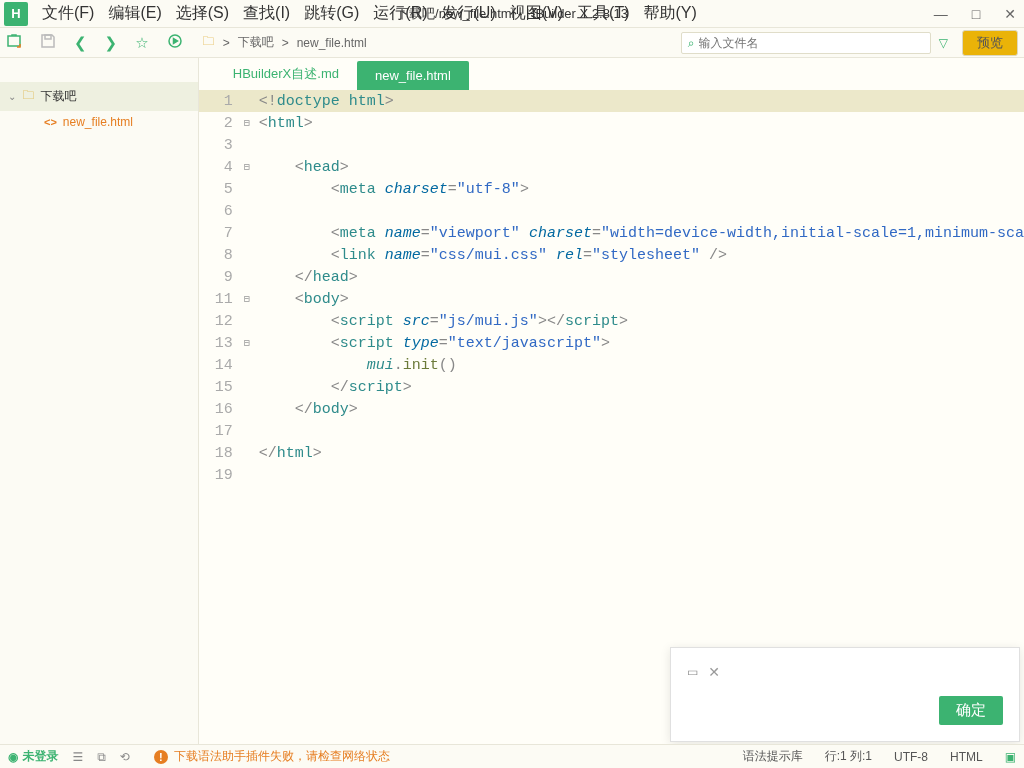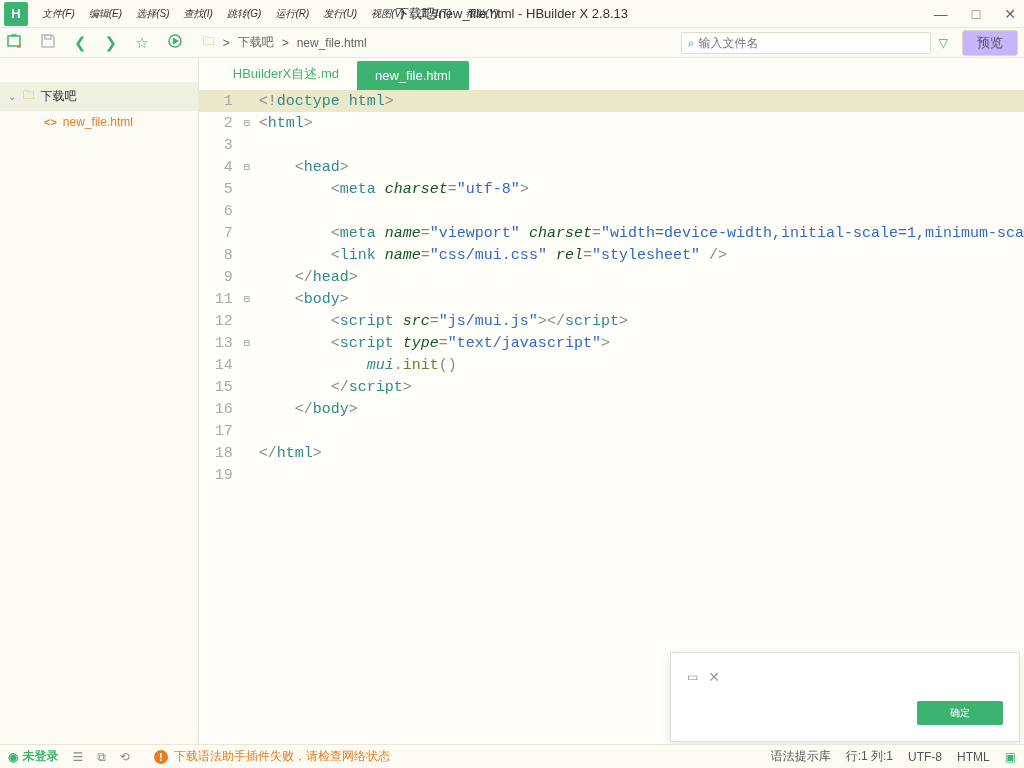--- a/index.html
+++ b/index.html
@@ -1,35 +1,35 @@
 <!DOCTYPE html>
 <html><head>
 <meta charset="utf-8">
 <style>
 * { margin:0; padding:0; box-sizing:border-box; }
 body { font-family:"Microsoft YaHei",Arial,sans-serif; font-size:12px; color:#333; background:#fffef8; width:1024px; height:768px; overflow:hidden; position:relative; }
 .titlebar { height:28px; background:#fcfbf4; display:flex; align-items:center; border-bottom:1px solid #e8e6d9; }
 .logo { width:24px; height:24px; background:#3cb371; color:#fff; font-weight:bold; display:flex; align-items:center; justify-content:center; margin:0 4px; border-radius:2px; font-size:13px; }
 .menu { display:flex; gap:2px; margin-left:4px; }
-.menu span { padding:4px 6px; cursor:pointer; font-size:10px;font-style:italic; }
+.menu span { padding:4px 6px; cursor:pointer; font-size:16px; }
 .title-center { position:absolute; left:50%; transform:translateX(-50%); font-size:13px; color:#333; }
 .win-controls { position:absolute; right:8px; display:flex; gap:24px; align-items:center; color:#666; }
 .win-controls span { cursor:pointer; font-size:14px; }
 
 .toolbar { height:30px; background:#fcfbf4; display:flex; align-items:center; border-bottom:1px solid #e8e6d9; padding:0 6px; }
 .tb-left { display:flex; align-items:center; gap:18px; }
 .tb-left span { color:#3cb371; cursor:pointer; font-size:15px; }
 .tb-ic { display:inline-block; width:16px; height:16px; }
 .breadcrumb { display:flex; align-items:center; margin-left:20px; color:#666; gap:8px; }
 .breadcrumb .folder-ic { color:#daa520; }
 .tb-right { margin-left:auto; display:flex; align-items:center; gap:8px; }
 .search-wrap { display:flex; align-items:center; border:1px solid #e0ddc9; background:#fff; border-radius:2px; height:22px; padding:0 6px; width:250px; }
 .search-wrap input { border:none; outline:none; font-size:12px; width:100%; background:transparent; }
 .filter-ic { color:#3cb371; margin-right:6px; cursor:pointer; }
-.preview-btn { border:1px solid #ddd8c0; background:#c4b5fd; padding:3px 14px; border-radius:3px; cursor:pointer; color:#555; font-size:13px; }
+.preview-btn { border:1px solid #ddd8c0; background:#eab308; padding:3px 14px; border-radius:3px; cursor:pointer; color:#555; font-size:13px; }
 
 .main { display:flex; height:calc(100% - 28px - 30px - 24px); }
 .sidebar { width:200px; background:#fcfbf4; border-right:1px solid #e8e6d9; padding-top:24px; }
 .tree-item { display:flex; align-items:center; padding:4px 8px; cursor:pointer; gap:6px; }
 .tree-item.root { background:#eef0e0; font-weight:normal; }
 .tree-item.child { padding-left:44px; }
 .chev { color:#888; font-size:10px; }
 .fold-ic { color:#daa520; font-size:12px; }
 .code-ic { color:#e67e22; font-size:11px; font-weight:bold; }
 .tree-item.child .fname { color:#e67e22; }
@@ -41,39 +41,39 @@
 .tab.active { background:#3cb371; color:#fff; border-radius:2px 2px 0 0; }
 
 .code { flex:1; font-family:Consolas,"Courier New",monospace; font-size:15px; overflow:hidden; }
 .line { display:flex; height:22px; align-items:center; }
 .line.hl { background:#ece8ca; }
 .gutter { width:40px; text-align:right; color:#aaa; padding-right:6px; user-select:none; }
 .fold { width:16px; text-align:center; color:#999; font-size:10px; user-select:none; }
 .code-txt { white-space:pre; padding-left:4px; }
 .t-punc { color:#888; }
 .t-tag { color:#2e8b8b; }
-.t-attr { color:#14532d; font-style:italic; }
+.t-attr { color:#0369a1; font-style:italic; }
 .t-str { color:#3169c4; }
 .t-ident { color:#2e8b8b; font-style:italic; }
 .t-func { color:#6c7b3a; }
 .t-doctype { color:#2e8b8b; }
 
 .toast { position:absolute; right:4px; bottom:26px; width:350px; background:#fff; border:1px solid #e0e0e0; box-shadow:0 2px 10px rgba(0,0,0,0.1); padding:16px; }
 .toast-row { display:flex; align-items:center; gap:10px; }
 .toast-msg { flex:1; font-size:13px; color:#333; }
 .toast-x { color:#999; cursor:pointer; font-size:14px; }
-.toast-btn { background:#3cb371; color:#fff; border:none; padding:5px 33px; border-radius:2px; float:right; margin-top:16px; cursor:pointer; font-size:10px; }
+.toast-btn { background:#3cb371; color:#fff; border:none; padding:5px 17px; border-radius:2px; float:right; margin-top:16px; cursor:pointer; font-size:15px; }
 
 .statusbar { position:absolute; bottom:0; left:0; right:0; height:24px; background:#fcfbf4; border-top:1px solid #e8e6d9; display:flex; align-items:center; font-size:12px; color:#555; padding:0 8px; }
 .sb-left { display:flex; align-items:center; gap:14px; }
 .sb-user { color:#3cb371; font-weight:bold; display:flex; align-items:center; gap:4px; }
 .sb-ic { color:#888; cursor:pointer; }
 .sb-err { color:#e67e22; display:flex; align-items:center; gap:6px; margin-left:10px; }
 .err-dot { width:14px; height:14px; border-radius:50%; background:#e67e22; color:#fff; display:inline-flex; align-items:center; justify-content:center; font-size:11px; font-weight:bold; }
-.sb-right { margin-left:auto; display:flex; gap:15px; align-items:center; }
+.sb-right { margin-left:auto; display:flex; gap:22px; align-items:center; }
 .sb-right span { cursor:pointer; }
 .term-ic { color:#3cb371; }
 </style>
 </head>
 <body>
 
 <div class="titlebar">
   <div class="logo">H</div>
   <div class="menu" id="menu">
       <span>文件(F)</span>

